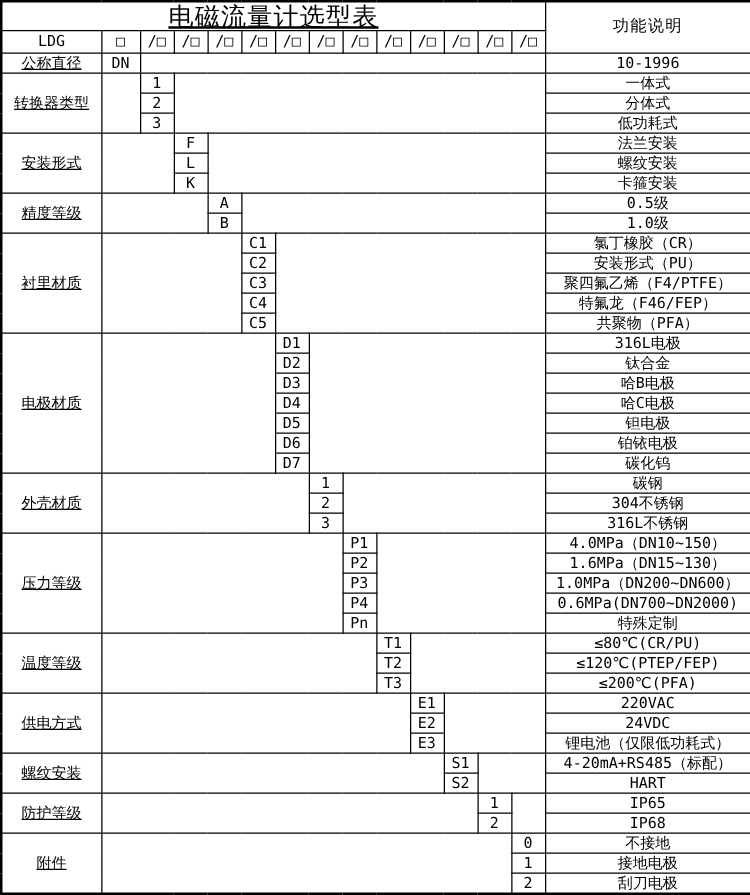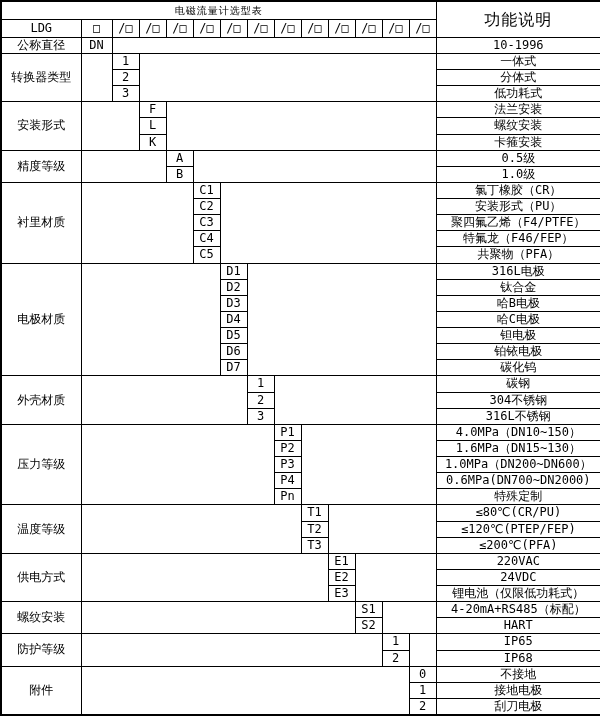--- a/index.html
+++ b/index.html
@@ -21,33 +21,35 @@
   table.spec td {
     border: 1px solid #000;
     padding: 0 1px;
     text-align: center;
     vertical-align: middle;
     white-space: nowrap;
     overflow: hidden;
     line-height: 1.1;
   }
   td.title-cell {
-    font-size: 10px;
+    font-size: 20px;
     letter-spacing: 1px;
+    text-decoration: underline;
   }
   td.func-header {
-    font-size: 16px;
+    font-size: 13px;
     letter-spacing: 1px;
   }
   td.model-prefix {
     text-align: left;
     padding-left: 5px;
   }
   td.section-label {
     letter-spacing: 0px;
+    text-decoration: underline;
   }
   td.desc-left {
     text-align: left;
     padding-left: 2px;
   }
   tr { height: 16px; }
   tr.hdr { height: 18px; }
 </style>
 </head>
 <body>

